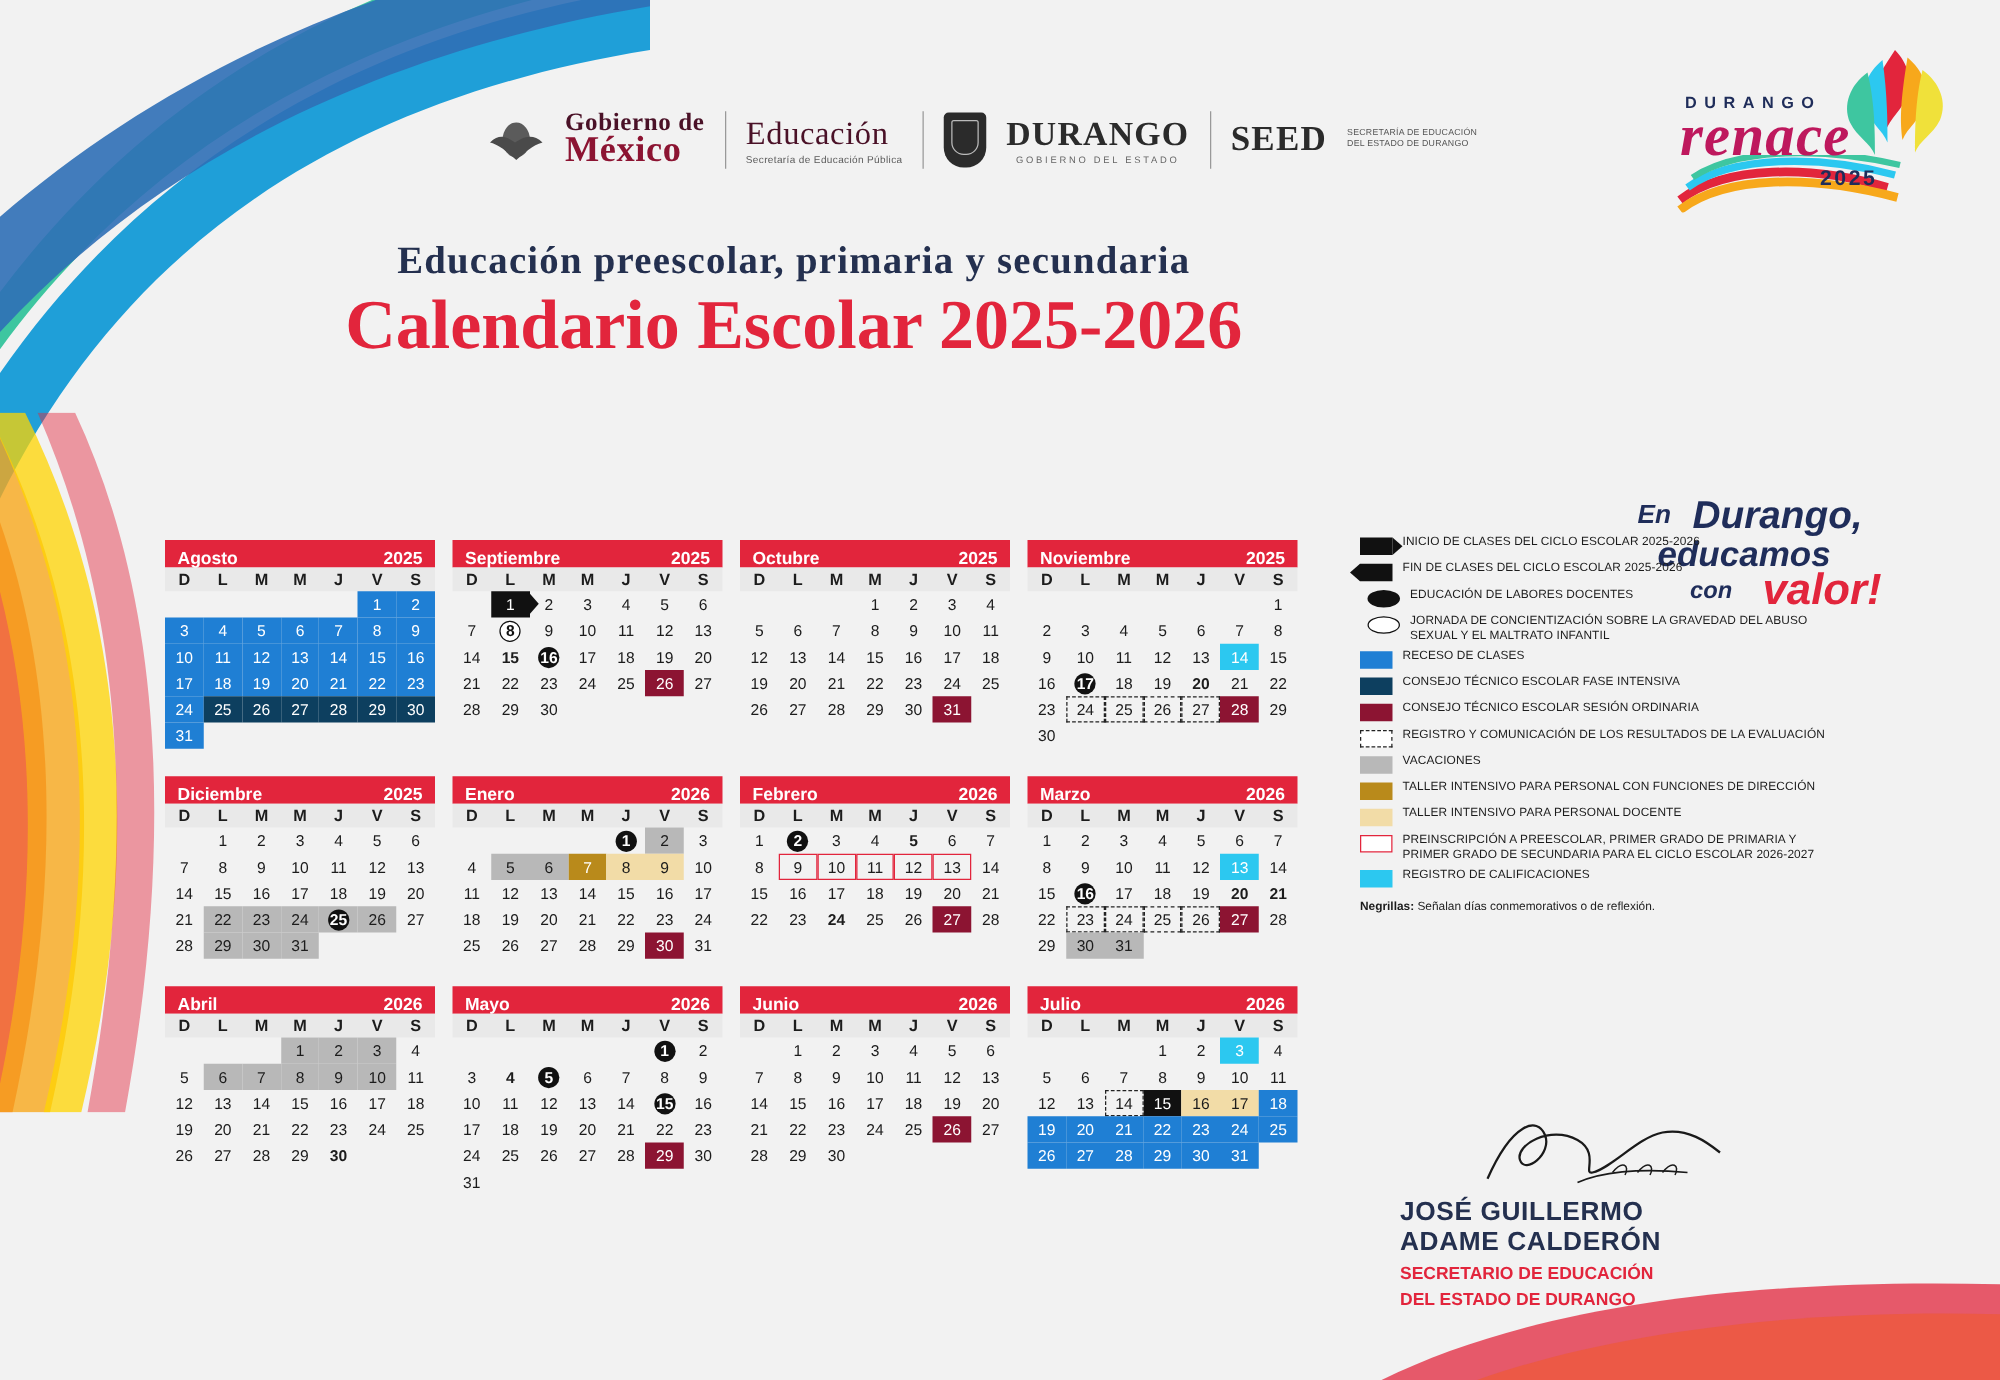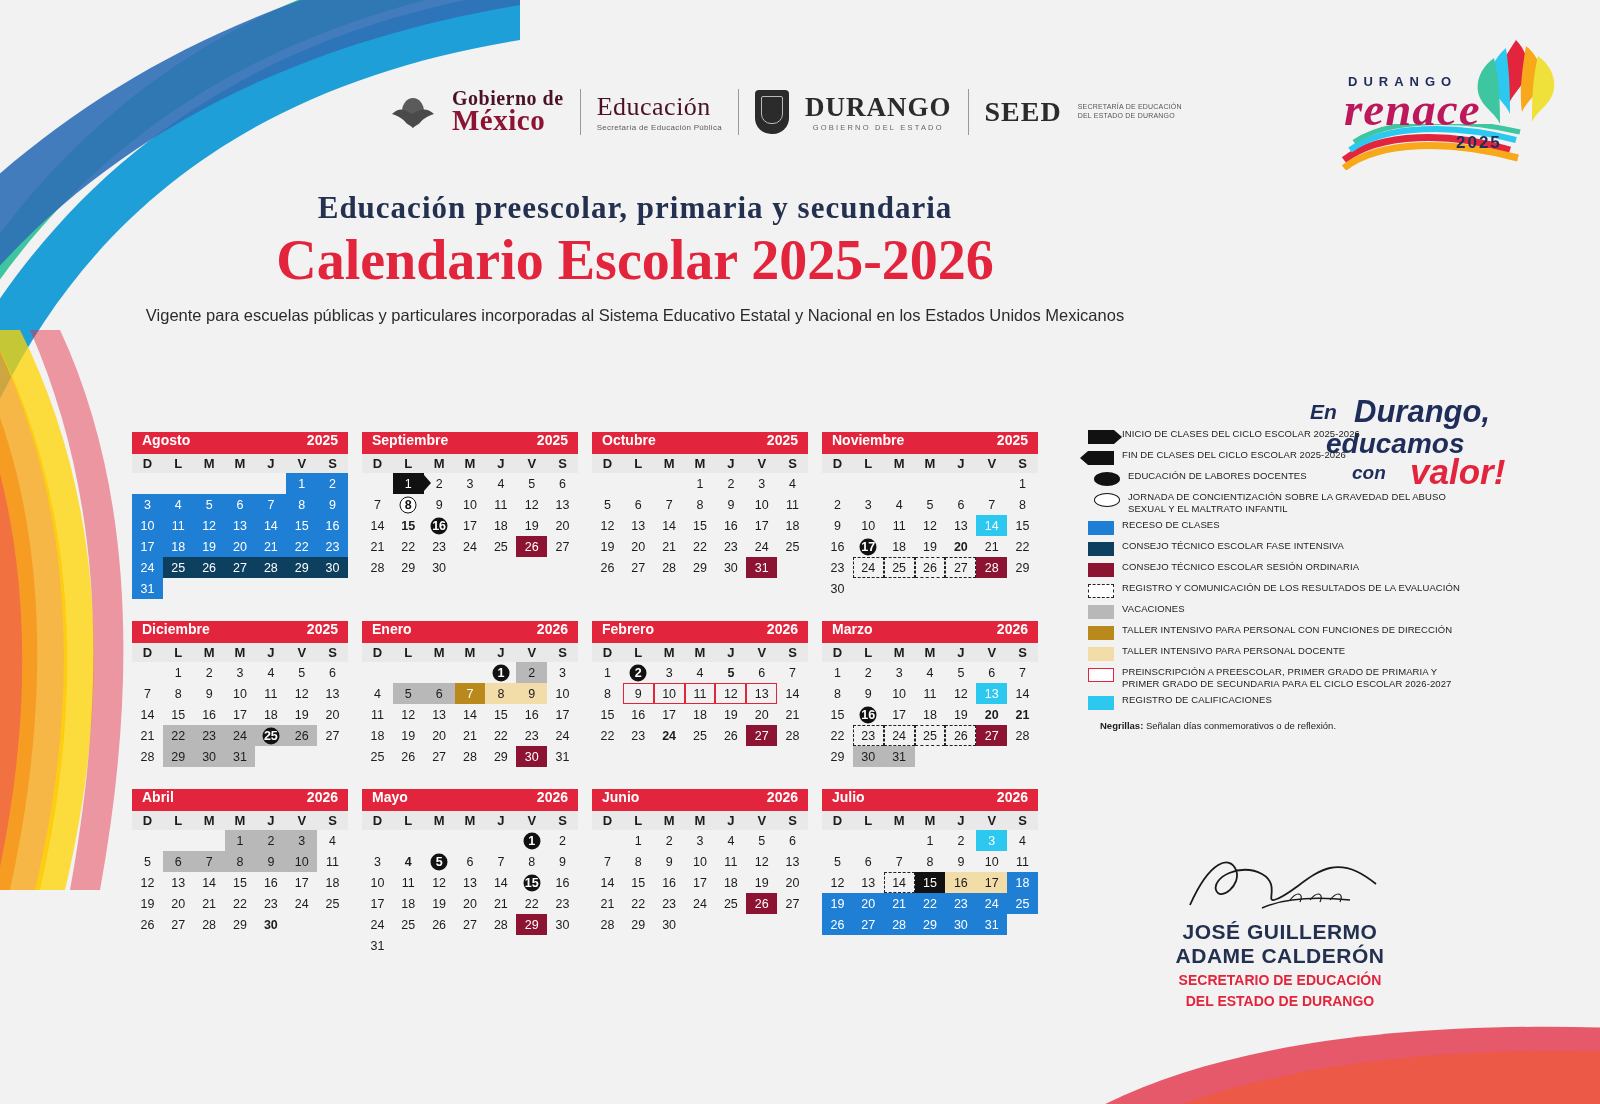--- a/index.html
+++ b/index.html
@@ -48,21 +48,21 @@
   .t-note { position:absolute; top:306px; left:0; width:1270px; text-align:center; font-size:16.5px; color:#2b2b2b;}
 
   .days-wrap { position:absolute; top:352px; left:140px; width:900px; display:flex; align-items:center; gap:12px;}
   .days-line { flex:1; height:3px; background:#24304f; }
   .days-text { font-size:42px; font-weight:bold; color:#e2253c; font-family:"Liberation Sans", sans-serif;}
 
   
   .cal-grid { position:absolute; top:432px; left:132px; width:930px;
               display:grid; grid-template-columns:repeat(4, 216px); gap:22px 14px; }
   .month { width:216px; }
-  .m-head { background:#e2253c; color:#fff; height:22px; display:flex; align-items:flex-start;
+  .m-head { background:#e2253c; color:#fff; height:22px; display:flex; align-items:flex-end;
             justify-content:space-between; padding:0 10px; font-size:14px; font-weight:bold;}
   .m-head .m-name { font-weight:bold; }
   .m-head .m-year { font-weight:bold; }
   .dow { display:grid; grid-template-columns:repeat(7,1fr); background:#e9e9e9; }
   .dow span { text-align:center; font-size:13px; font-weight:bold; color:#1c1c1c; padding:2px 0; }
   .days { display:grid; grid-template-columns:repeat(7,1fr); }
   .d { height:21px; display:flex; align-items:center; justify-content:center;
        font-size:12.5px; color:#1c1c1c; position:relative; }
   .d.b { font-weight:bold; }
   .d.empty { visibility:hidden; }
@@ -102,32 +102,32 @@
   .k-receso { background:#1f7fd4; }
   .k-cte-int { background:#0d3f5f; }
   .k-cte-ord { background:#8c1432; }
   .k-eval { border:1.5px dashed #222; background:#fff;}
   .k-vac { background:#b8b8b8; }
   .k-tdir { background:#b98a1b; }
   .k-tdoc { background:#f2dca7; }
   .k-preins { border:1.5px solid #e2253c; background:#fff;}
   .k-regcal { background:#2cc8f0; }
   .lg-note { font-size:9.5px; color:#1c1c1c; margin-top:10px;}
-  .lg-note b { font-weight:bold;margin-left:12px; }
+  .lg-note b { font-weight:bold; }
 
   
   .slogan { position:absolute; right:44px; top:392px; width:250px; height:105px; }
   .slogan .en { position:absolute; left:4px; top:8px; font-size:21px; font-style:italic; font-weight:bold; color:#1f2d5a;}
   .slogan .durango { position:absolute; left:48px; top:2px; font-size:31px; font-style:italic; font-weight:bold; color:#1f2d5a;}
   .slogan .educamos { position:absolute; left:20px; top:36px; font-size:28px; font-style:italic; font-weight:bold; color:#1f2d5a;}
   .slogan .con { position:absolute; left:46px; top:70px; font-size:19px; font-style:italic; font-weight:bold; color:#1f2d5a;}
   .slogan .valor { position:absolute; left:104px; top:60px; font-size:35px; font-style:italic; font-weight:bold; color:#e2253c;}
 
   
-  .sign { position:absolute; left:1120px; top:850px; width:320px; text-align:center; }
+  .sign { position:absolute; left:1120px; top:888px; width:320px; }
   .sign-svg { width:220px; height:70px; margin:0 auto; display:block;}
   .sign-name { font-size:21px; font-weight:bold; color:#24304f; letter-spacing:.5px; line-height:1.15;}
   .sign-role { font-size:14px; font-weight:bold; color:#e2253c; line-height:1.2; margin-top:4px;}
 </style>
 </head>
 <body>
 
 <div class="page">
 
   <div class="bg-swoosh">
@@ -207,21 +207,20 @@
       <path d="M10,26 C46,0 116,0 176,16" stroke="#2cc8f0" stroke-width="6" fill="none"></path>
       <path d="M14,18 C50,-6 120,-6 180,8" stroke="#3ec6a0" stroke-width="5" fill="none"></path>
     </svg>
     <div class="word-durango">DURANGO</div>
     <div class="word-renace">renace</div>
     <div class="word-2025">2025</div>
   </div>
 
   <div class="t-sub1">Educación preescolar, primaria y secundaria</div>
   <div class="t-main">Calendario Escolar 2025-2026</div>
-  <div class="t-note">Vigente para escuelas públicas y particulares incorporadas al Sistema Educativo Estatal y Nacional en los Estados Unidos Mexicanos</div>
 
 
   <div class="cal-grid" id="cal-grid">
       <div class="month">
         <div class="m-head">
           <span class="m-name">Agosto</span>
           <span class="m-year">2025</span>
         </div>
         <div class="dow">
           <span>D</span>

